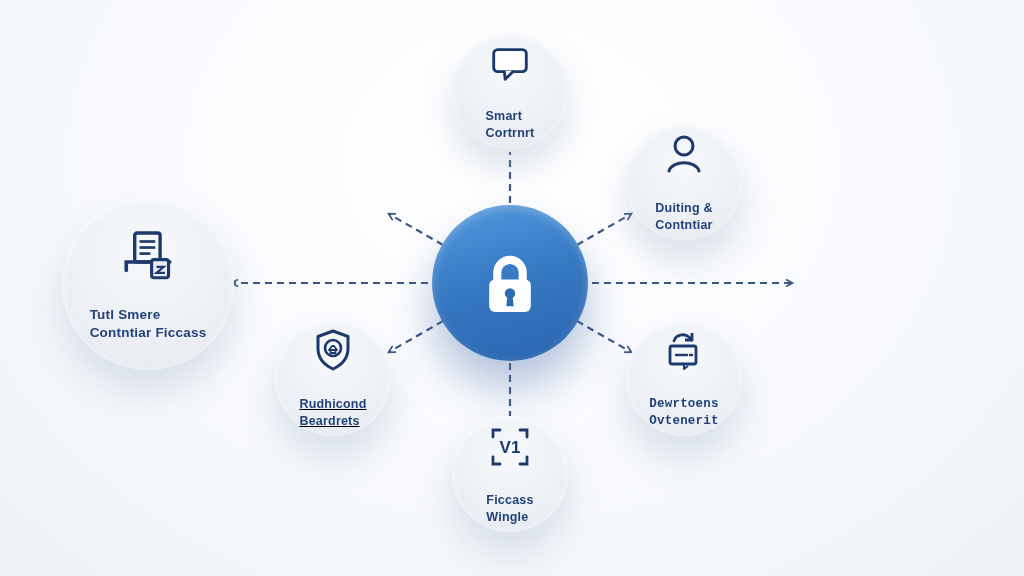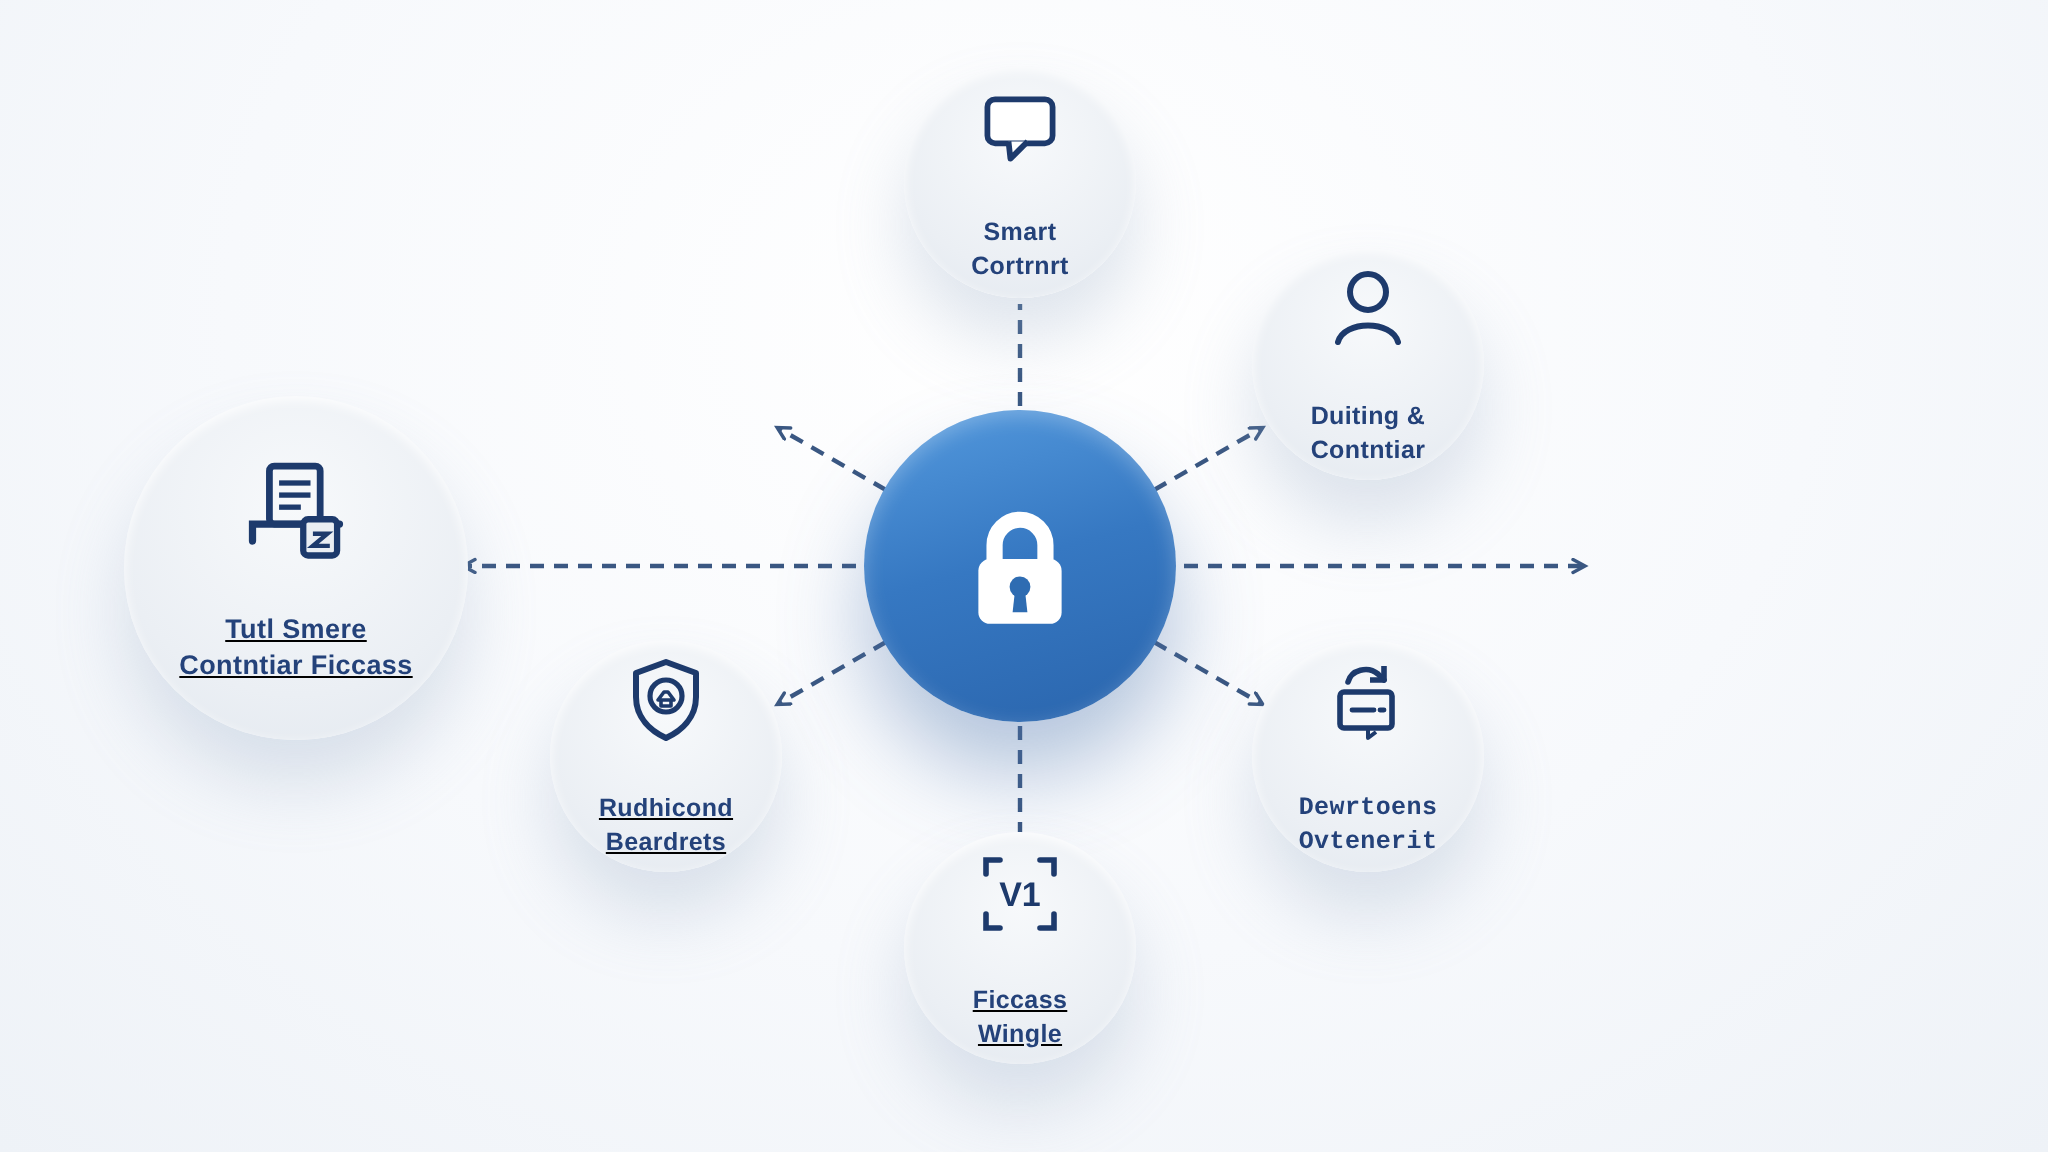--- a/index.html
+++ b/index.html
@@ -9,32 +9,32 @@
     background:radial-gradient(ellipse at 50% 28%,#ffffff 0%,#f7f9fc 55%,#eef2f7 100%);
   }
   .connectors{position:absolute;inset:0;pointer-events:none;}
   .node{
     position:absolute;border-radius:50%;
     display:flex;flex-direction:column;align-items:center;justify-content:center;
     background:radial-gradient(circle at 50% 32%,#f7f9fb 0%,#ebeff4 65%,#e2e8ef 100%);
     box-shadow:0 22px 34px rgba(148,168,196,0.30), inset 0 2px 6px rgba(255,255,255,0.85);
   }
   .node .label{
-    color:#24427a;font-weight:700;text-align:center;
+    color:#24427a;font-weight:700;text-align:left;
     font-size:12.5px;line-height:1.3;margin-top:21px;letter-spacing:.2px;
   }
   .node.big .label{font-size:13.5px;}
   .node-top{left:452px;top:33px;width:116px;height:116px;}
   .node-upper-left{left:275px;top:124px;width:116px;height:116px;}
   .node-upper-right{left:626px;top:124px;width:116px;height:116px;}
-  .node-left{left:62px;top:198px;width:172px;height:172px;text-decoration:underline;}
+  .node-left{left:62px;top:198px;width:172px;height:172px;}
   .node-right{left:798px;top:201px;width:164px;height:164px;}
   .node-lower-left{left:275px;top:320px;width:116px;height:116px;text-decoration:underline;}
   .node-lower-right{left:626px;top:320px;width:116px;height:116px;font-family:Liberation Mono, monospace;}
-  .node-bottom{left:452px;top:416px;width:116px;height:116px;text-decoration:underline;}
+  .node-bottom{left:452px;top:416px;width:116px;height:116px;}
   .hub{
     position:absolute;left:432px;top:205px;width:156px;height:156px;border-radius:50%;
     display:flex;align-items:center;justify-content:center;
     background:linear-gradient(165deg,#549ade 0%,#3678c2 48%,#2a65ad 100%);
     box-shadow:0 26px 42px rgba(84,122,176,0.42), inset 0 3px 10px rgba(255,255,255,0.25);
   }
   .icon{display:block;}
 </style>
 </head>
 <body>

